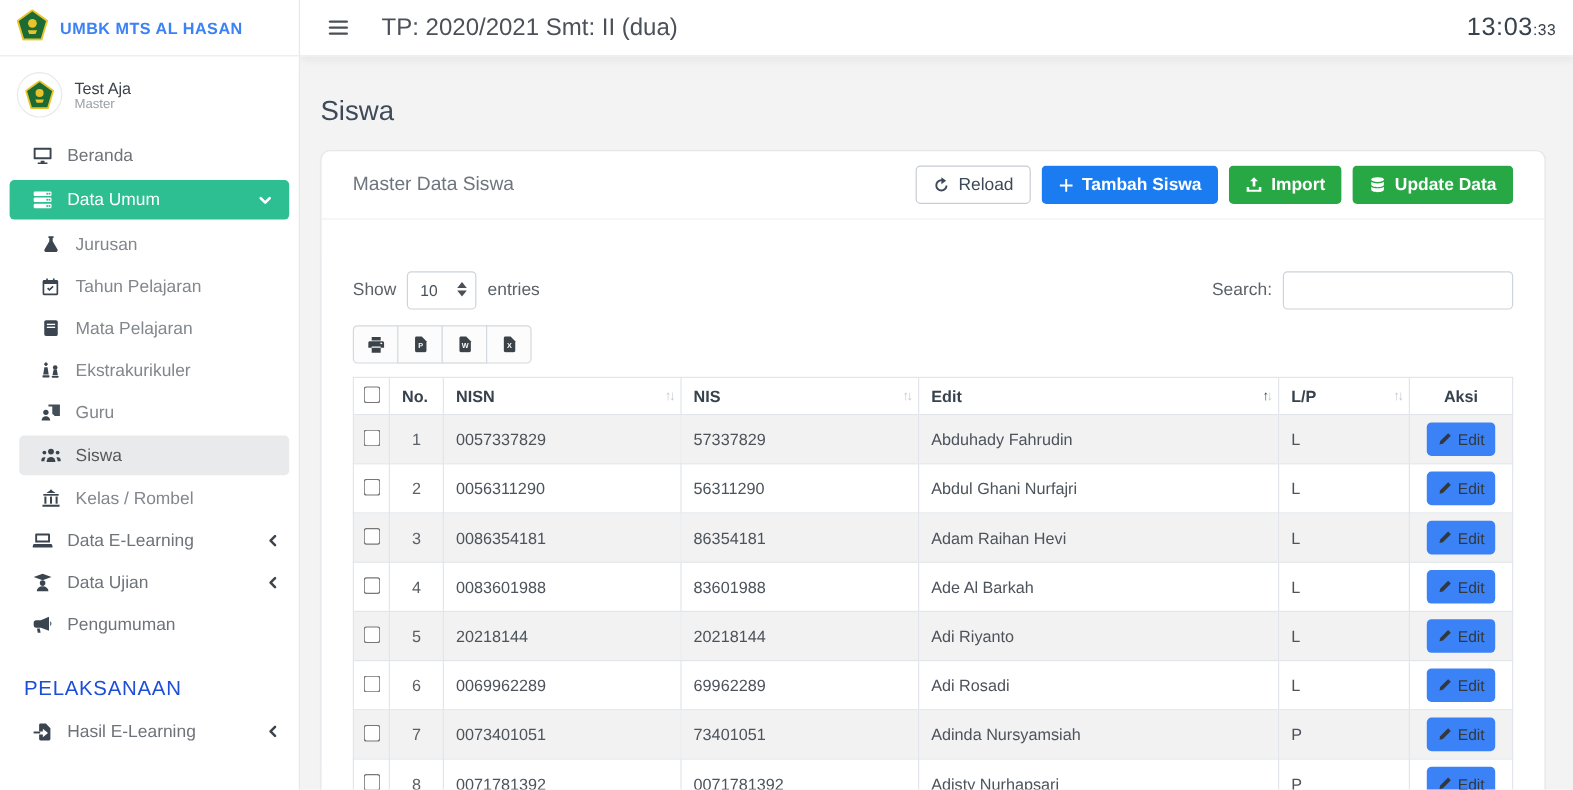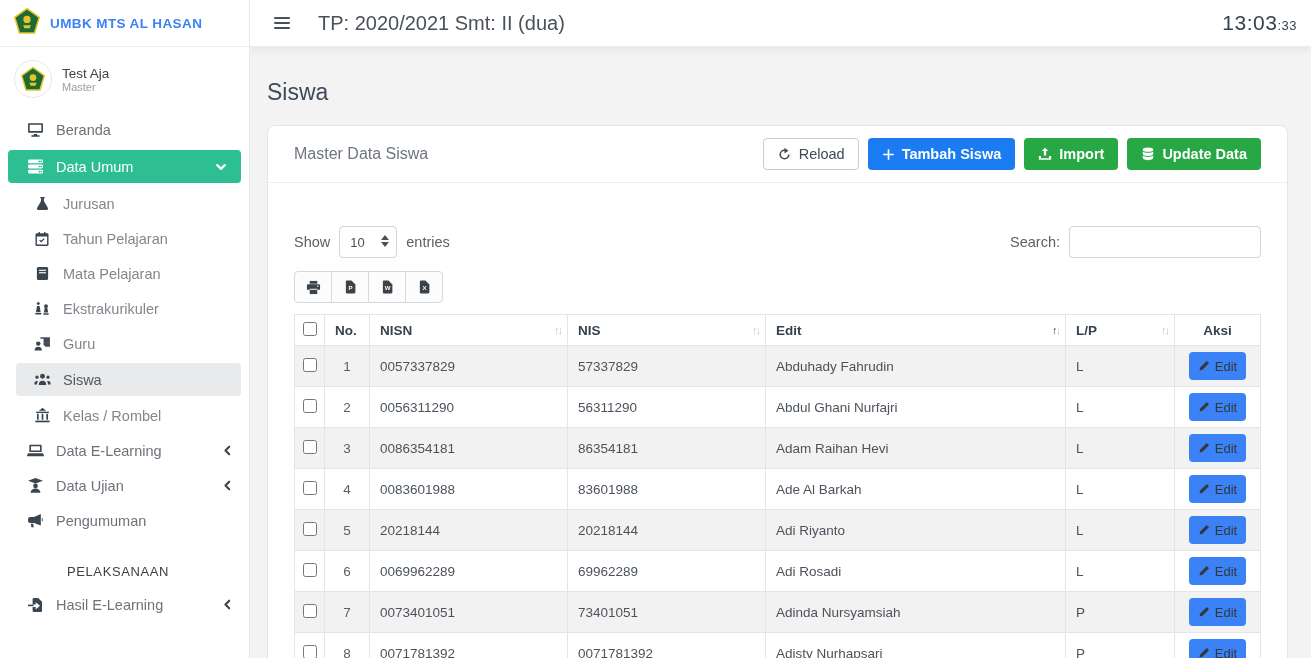--- a/index.html
+++ b/index.html
@@ -23,21 +23,21 @@
   .nav-item .nav-icon { width:18px; height:17px; display:flex; align-items:center;
     justify-content:center; color:#3a4550; flex:none; }
   .nav-item.sub { padding-left:33px; color:#82878d; }
   .nav-item.active-parent { background:#2dbe91; color:#fff; margin:3px 8px; border-radius:4px;
     padding:8px 14px 8px 18px; }
   .nav-item.active-parent .nav-icon { color:#fff; }
   .nav-item.selected { background:#e9eaeb; border-radius:4px; margin:2px 8px 2px 16px;
     padding:8px 10px 8px 17px; color:#55595e; }
   .chev { margin-left:auto; display:flex; align-items:center; color:#3c434b; }
   .active-parent .chev { color:#fff; }
-  .section-label { padding:26px 20px 8px; font-size:13px; color:#404040; letter-spacing:.6px;margin-left:47px; }
+  .section-label { padding:26px 20px 8px; font-size:17px; color:#1d4ed8; letter-spacing:.6px; }
 
   
   .topbar { margin-left:250px; height:47px; background:#fff; display:flex; align-items:center;
     border-bottom:1px solid #ececec; box-shadow:0 4px 7px rgba(0,0,0,.05); position:relative; z-index:4;
     padding:0 14px 0 22px; }
   .hamburger { display:flex; flex-direction:column; gap:3px; cursor:pointer; padding:4px 2px; }
   .hamburger span { display:block; width:16px; height:2px; background:#4a5056; border-radius:1px; }
   .tp-label { margin-left:26px; font-size:20px; color:#4b5158; }
   .clock { margin-left:auto; color:#38424d; font-size:21px; letter-spacing:.5px; }
   .clock .sec { font-size:13px; }

